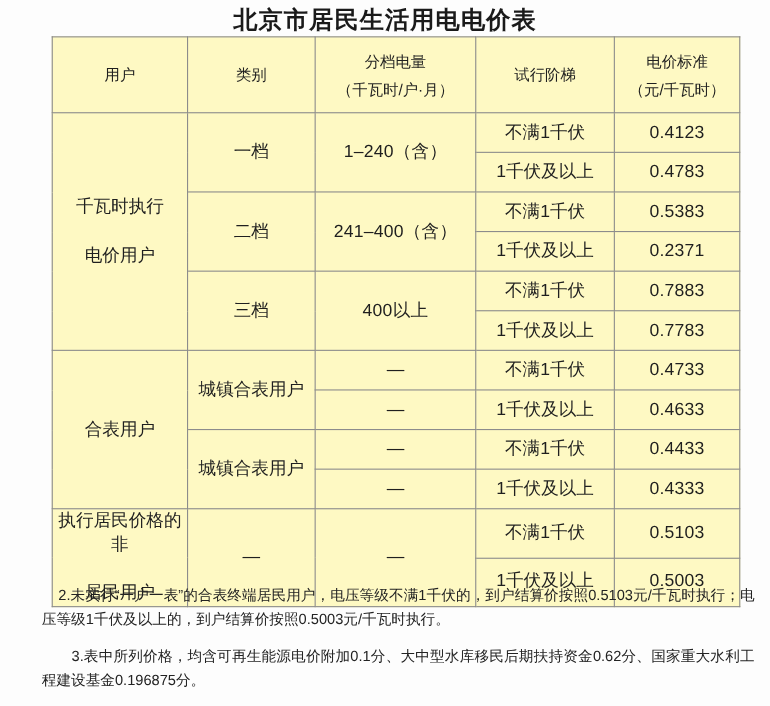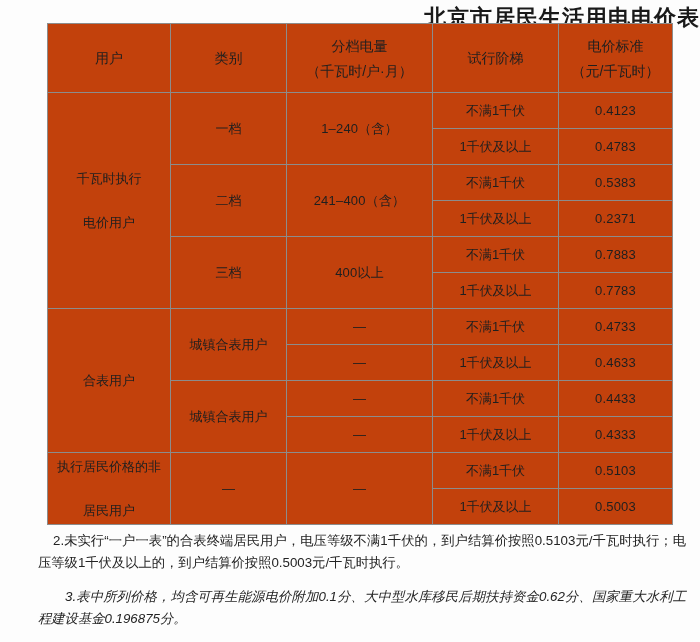--- a/index.html
+++ b/index.html
@@ -22,43 +22,43 @@
     height: 642px;
     background: #fdfdfd;
   }
 
   
   .doc-title {
     position: absolute;
     left: 0;
     top: 4px;
     width: 700px;
-    text-align: right;
+    text-align: center;
     font-size: 22px;
     font-weight: bold;
     letter-spacing: 1px;
     color: #1a1a1a;
     line-height: 28px;
   }
 
   
   .rate-table {
     position: absolute;
     left: 47px;
-    top: 23px;
+    top: 33px;
     width: 625px;
     border-collapse: collapse;
     table-layout: fixed;
-    background: #c2410c;
+    background: #fef9c3;
   }
   .rate-table td {
     border: 1px solid #8c8c8c;
     text-align: center;
     vertical-align: middle;
-    font-size: 13px;
+    font-size: 16px;
     color: #1f1f1f;
     padding: 0;
     height: 35px;
     line-height: 22px;
   }
   .rate-table td.hdr {
     height: 68px;
     font-size: 14px;
   }
   .hdr .two-line span { display: block; }
@@ -87,21 +87,21 @@
     font-size: 13.3px;
     line-height: 22px;
     color: #232323;
     margin: 0 0 12px 0;
     padding: 0 14px 0 38px;
     text-align: justify;
     text-justify: inter-ideograph;
   }
   .note-1 { padding-left: 50px; text-indent: -0.2px; }
   .note-2 { padding-left: 38px; text-indent: 15px; margin-top: 24px; }
-  .note-3 { text-indent: 27px; font-style: italic; }
+  .note-3 { text-indent: 27px; }
 </style>
 </head>
 <body>
 
 <div id="page">
 
   <div class="doc-title">北京市居民生活用电电价表</div>
 
   <table class="rate-table">
     <colgroup>

